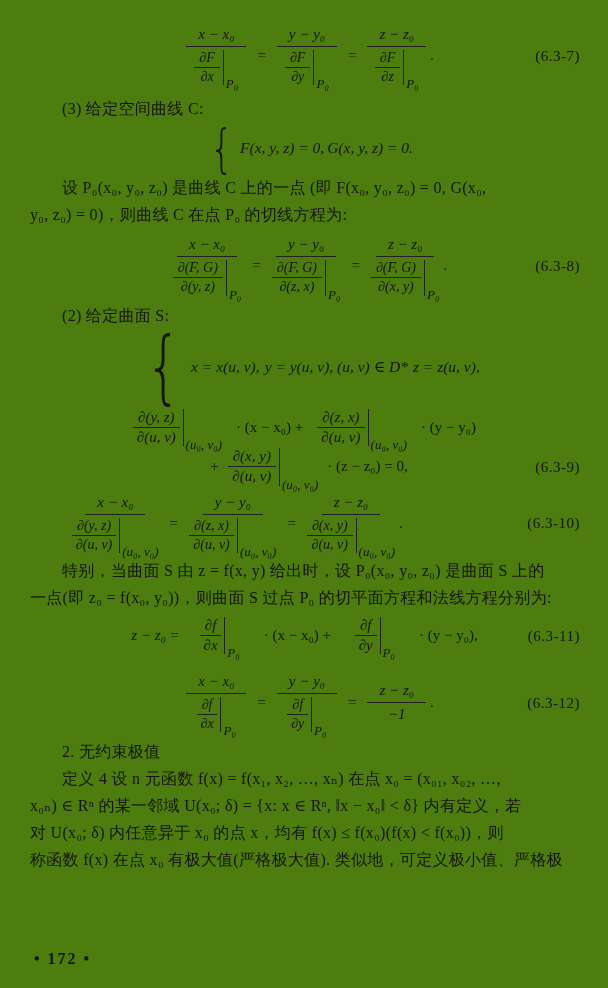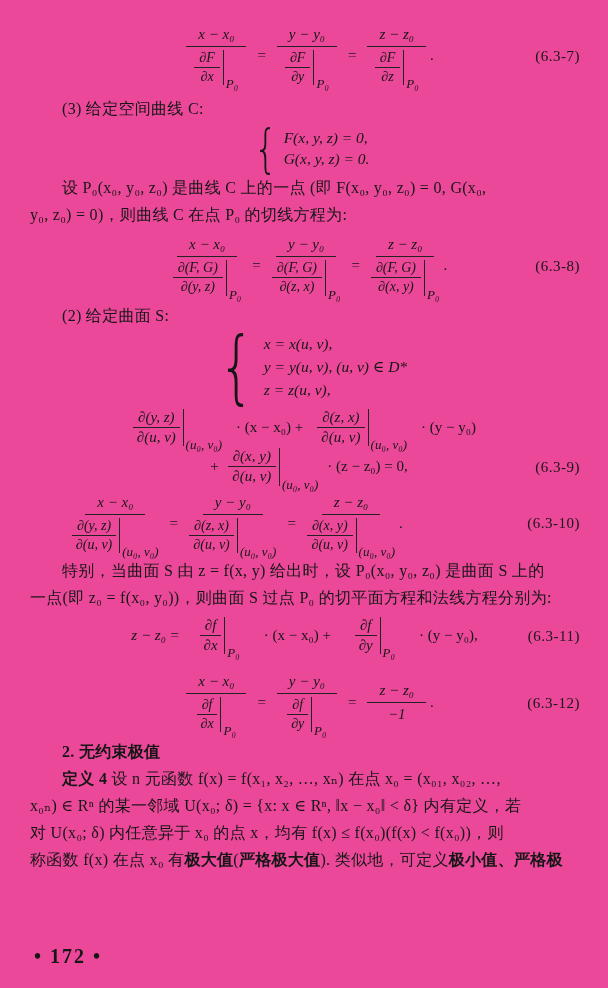--- a/index.html
+++ b/index.html
@@ -1,26 +1,26 @@
 <!DOCTYPE html>
 <html><head>
 <meta charset="utf-8">
 <style>
   html,body{margin:0;padding:0;background:#e9e9e5;}
   .page{
     width:608px;height:988px;box-sizing:border-box;position:relative;
-    background:#ec4899;color:#161616;overflow:hidden;
+    background:#4d7c0f;color:#161616;overflow:hidden;
     font-family:"Liberation Serif","DejaVu Serif",serif;
     padding:20px 20px 0 30px;
   }
   
   .para{font-size:16px;line-height:27px;letter-spacing:.3px;}
   .pline{white-space:nowrap;}
   .ind{padding-left:2em;}
-  .b{font-weight:bold;}
+  .b{font-weight:normal;}
   .head{font-size:16px;line-height:27px;letter-spacing:.3px;white-space:nowrap;}
   
   .eqrow{position:relative;display:flex;align-items:center;justify-content:center;
          font-size:15px;font-style:italic;}
   .eqlabel{position:absolute;right:8px;top:50%;transform:translateY(-50%);
            font-style:normal;font-size:15px;letter-spacing:.5px;}
   .rel{margin:0 9px;font-style:normal;}
   .endmark{font-style:normal;margin-left:2px;}
   
   .bf{display:inline-flex;flex-direction:column;align-items:center;margin:0 2px;}
@@ -34,24 +34,24 @@
   .jac{display:inline-flex;align-items:stretch;}
   .vb{width:0;border-left:1.2px solid #222;margin-left:3px;align-self:stretch;}
   .vbsub{align-self:flex-end;font-size:13px;margin-left:2px;transform:translateY(45%);white-space:nowrap;}
   .plainden{padding-top:3px;}
   
   .sys{display:flex;align-items:center;justify-content:center;font-style:italic;font-size:15.5px;}
   .brace{font-style:normal;font-family:"DejaVu Sans",sans-serif;font-weight:200;
          transform:scaleX(.72);transform-origin:center;line-height:.85;margin-right:2px;}
   .brace.two{font-size:52px;}
   .brace.three{font-size:80px;}
-  .syslines{display:flex;flex-direction:column;align-items:flex-start;}
+  .syslines{display:flex;align-items:flex-start;}
   .sys2 .syslines{gap:3px;}
   .sys3 .syslines{gap:5px;}
-  .footer{position:absolute;left:34px;bottom:20px;font-weight:bold;font-size:20px;letter-spacing:2px;}
+  .footer{position:absolute;left:34px;bottom:20px;font-weight:bold;font-size:16px;letter-spacing:2px;}
   
   .m-eq7{margin:6px 0 10px;}
   .m-eq8{margin:8px 0 6px;}
   .m-eq9a{margin:8px 0 2px;}
   .m-eq9b{margin:2px 0 8px;justify-content:center;}
   .m-eq10{margin:8px 0 4px;}
   .m-eq11{margin:6px 0 19px;gap:12px;}
   .m-eq12{margin:8px 0 6px;}
   .m-sys{margin:4px 0;}
 </style>

